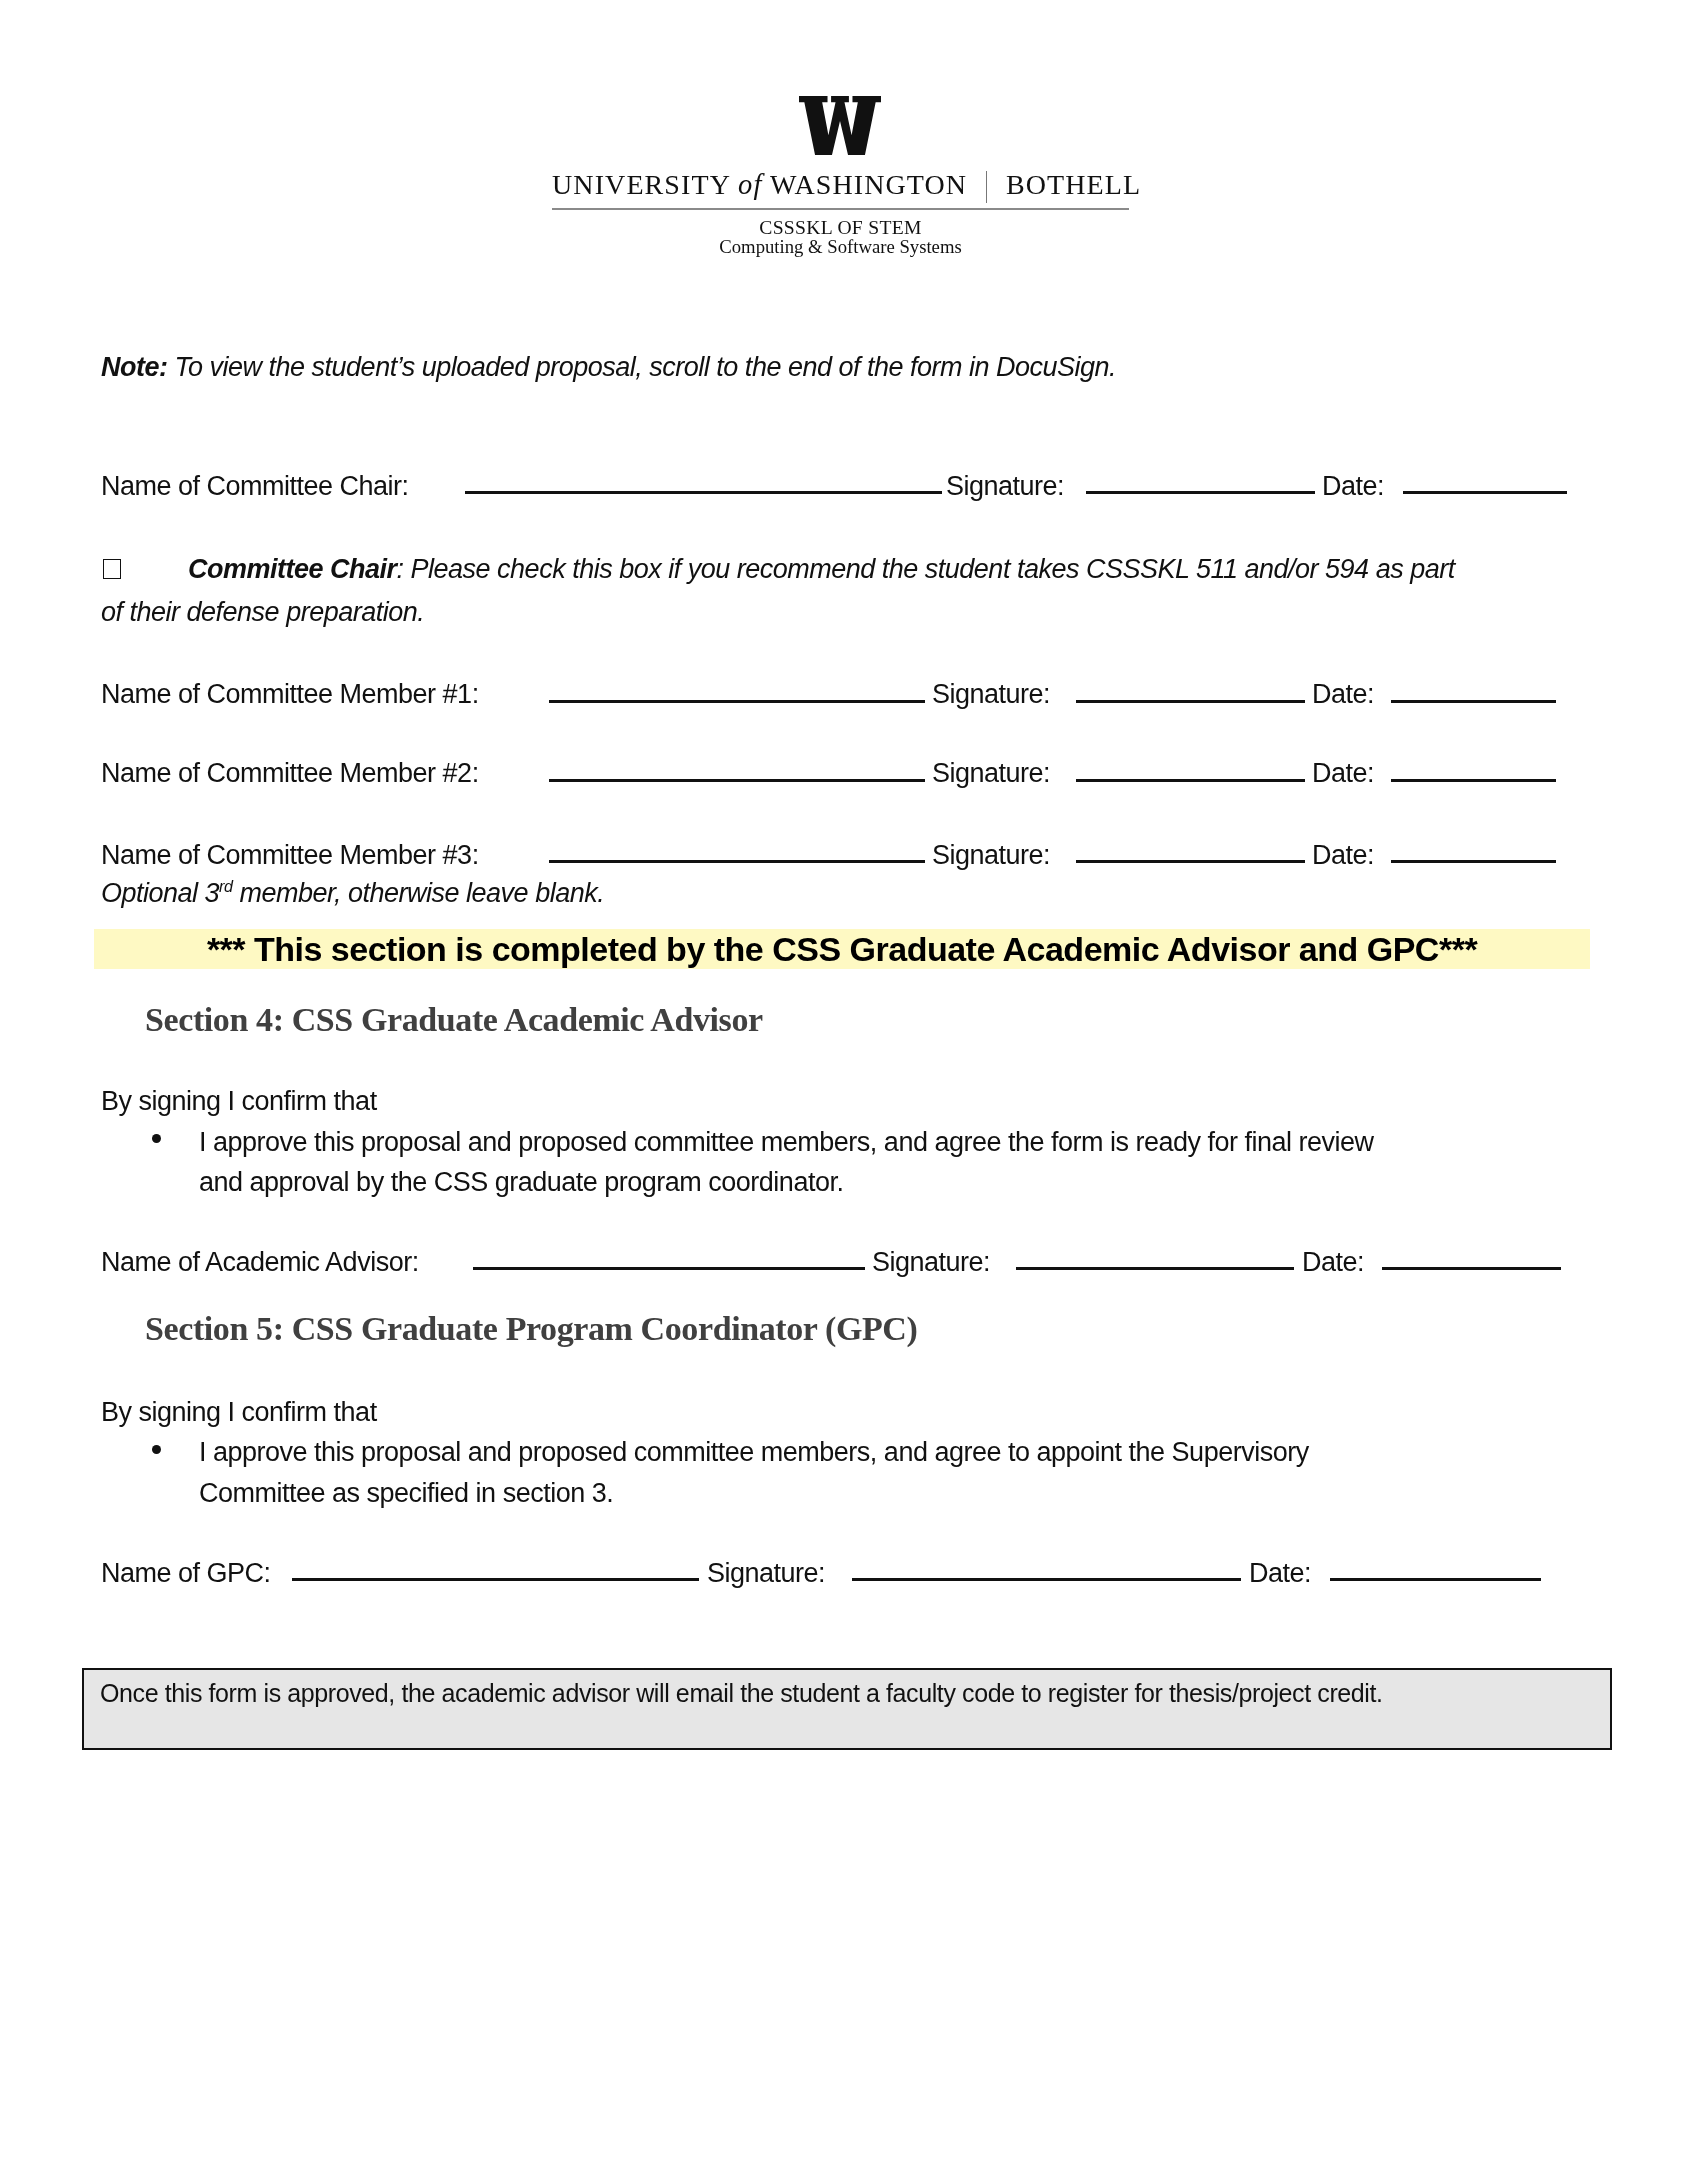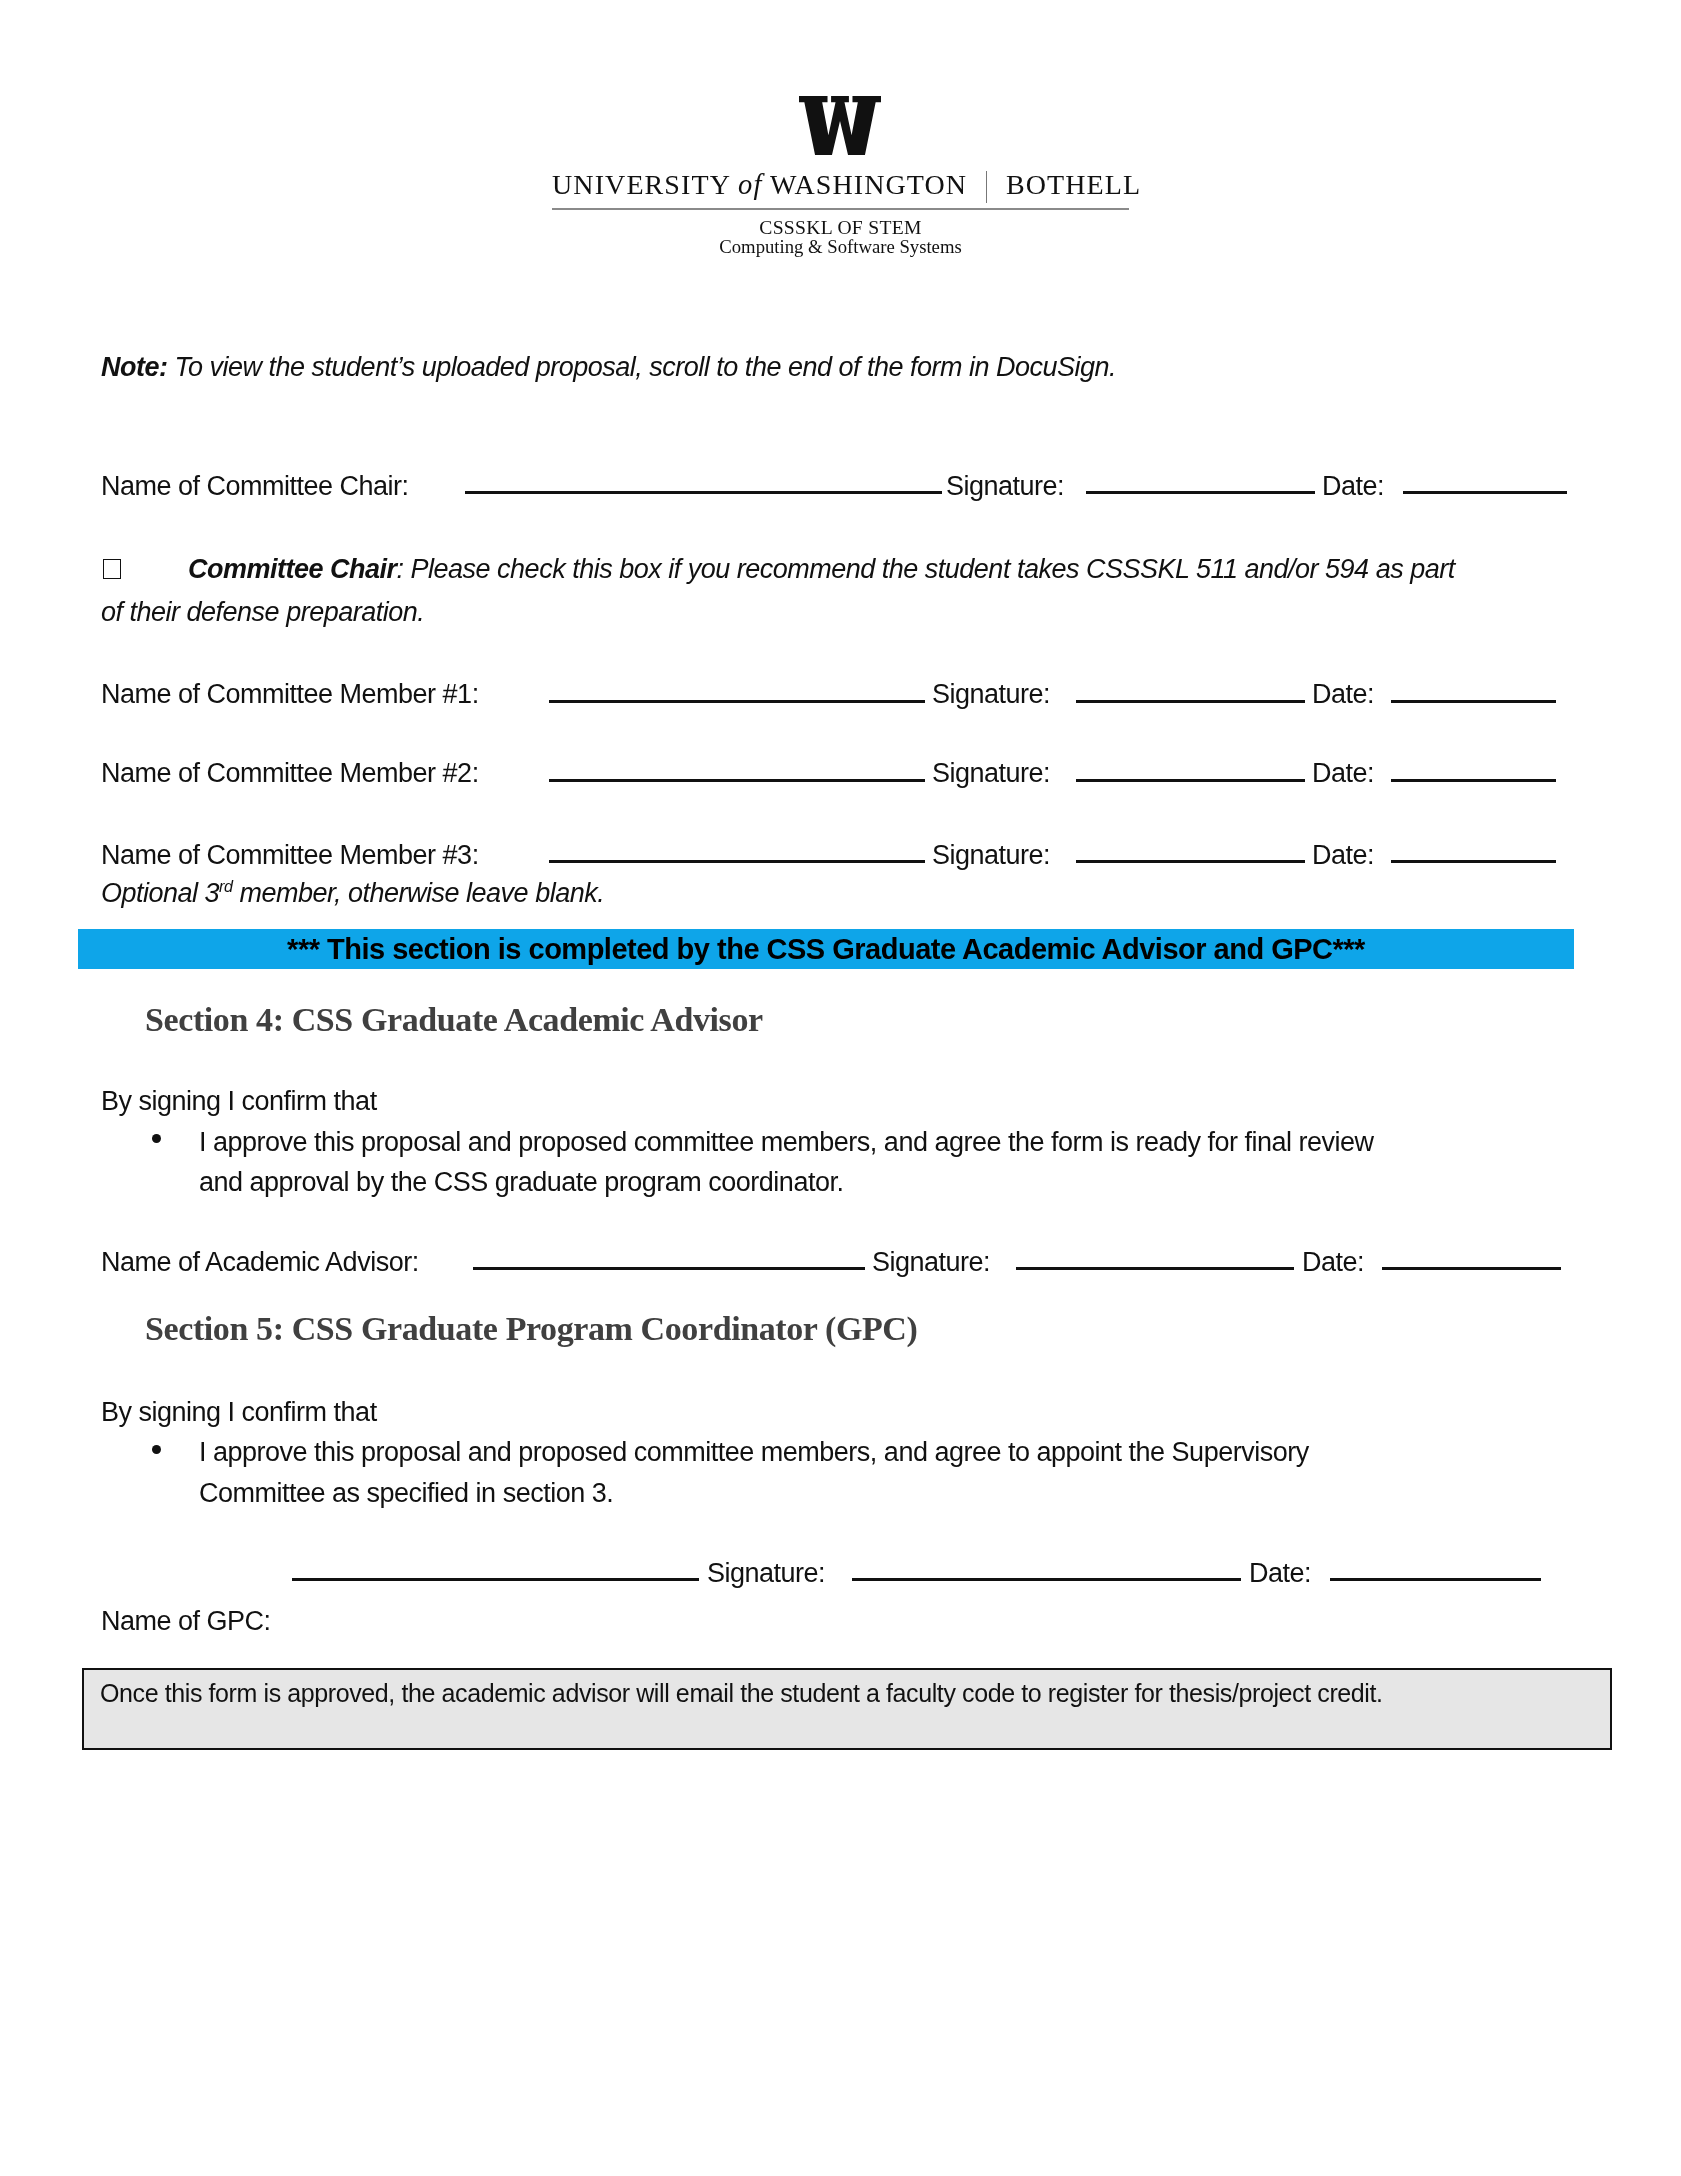--- a/index.html
+++ b/index.html
@@ -13,22 +13,22 @@
   .logo-w { position: absolute; left: 799px; top: 96px; width: 82px; height: 59px; }
   .logo-main { position: absolute; top: 169px; left: 552px; width: 577px; height: 32px;
                font-family: "Liberation Serif", serif; font-size: 28px; letter-spacing: 1.1px; color: #111; }
   .logo-main .of { font-style: italic; font-size: 28.5px; }
   .logo-divider { position: absolute; left: 986px; top: 171px; width: 0.9px; height: 32px; background: #777; }
   .logo-rule { position: absolute; left: 552px; top: 208px; width: 577px; height: 1.8px; background: #8a8a8a; }
   .logo-school { position: absolute; top: 217px; left: 552px; width: 577px; text-align: center;
                  font-family: "Liberation Serif", serif; font-size: 19.6px; letter-spacing: 0.3px; }
   .logo-dept { position: absolute; top: 236px; left: 552px; width: 577px; text-align: center;
                font-family: "Liberation Serif", serif; font-size: 18.7px; }
-  .banner { position: absolute; left: 78px; top: 929px; width: 1496px; height: 40px; background: #0ea5e9;
-            font-size: 29px; font-weight: bold; letter-spacing: -0.5px; text-align: center; line-height: 40px; color: #000; }
+  .banner { position: absolute; left: 94px; top: 929px; width: 1496px; height: 40px; background: #fef9c3;
+            font-size: 34px; font-weight: bold; letter-spacing: -0.5px; text-align: center; line-height: 40px; color: #000; }
   .heading { position: absolute; font-family: "Liberation Serif", serif; font-weight: bold;
              font-size: 34px; letter-spacing: -0.4px; white-space: nowrap; color: #404040; margin-left: 44px; }
   .bullet-dot { position: absolute; width: 9px; height: 9px; border-radius: 50%; background: #111; }
   .checkbox { position: absolute; left: 103px; top: 559px; width: 16px; height: 18px; border: 1.8px solid #111; background: #fff; }
   .notice-box { position: absolute; left: 82px; top: 1668px; width: 1526px; height: 78px; border: 2.7px solid #111;
                 background: #e6e6e6; }
   .notice-text { position: absolute; left: 16px; top: 5.3px; width: 1461px; font-size: 25px; letter-spacing: -0.4px;
                  line-height: 36px; white-space: normal; }
   sup { font-size: 60%; vertical-align: super; line-height: 0; }
 </style>
@@ -120,21 +120,21 @@
   <div class="uline" style="left:1382px; top:1267px; width:179px;"></div>
 </div>
 
 <div class="heading" style="left:101px; top:1310px;">Section 5: CSS Graduate Program Coordinator (GPC)</div>
 <div class="abs body-text" style="left:101px; top:1396px;">By signing I confirm that</div>
 <div class="bullet-dot" style="left:152px; top:1445px;"></div>
 <div class="abs body-text" style="left:199px; top:1436px;">I approve this proposal and proposed committee members, and agree to appoint the Supervisory</div>
 <div class="abs body-text" style="left:199px; top:1477px;">Committee as specified in section 3.</div>
 
 <div>
-  <span class="abs body-text" style="left:101px; top:1557px;margin-top:48px;">Name of GPC:</span>
+  <span class="abs body-text" style="left:101px; top:1557px;">Name of GPC:</span>
   <div class="uline" style="left:292px; top:1578px; width:407px;"></div>
   <span class="abs body-text" style="left:707px; top:1557px;">Signature:</span>
   <div class="uline" style="left:852px; top:1578px; width:389px;"></div>
   <span class="abs body-text" style="left:1249px; top:1557px;">Date:</span>
   <div class="uline" style="left:1330px; top:1578px; width:211px;"></div>
 </div>
 
 <div class="notice-box">
   <div class="notice-text">Once this form is approved, the academic advisor will email the student a faculty code to register for thesis/project credit.</div>
 </div>

